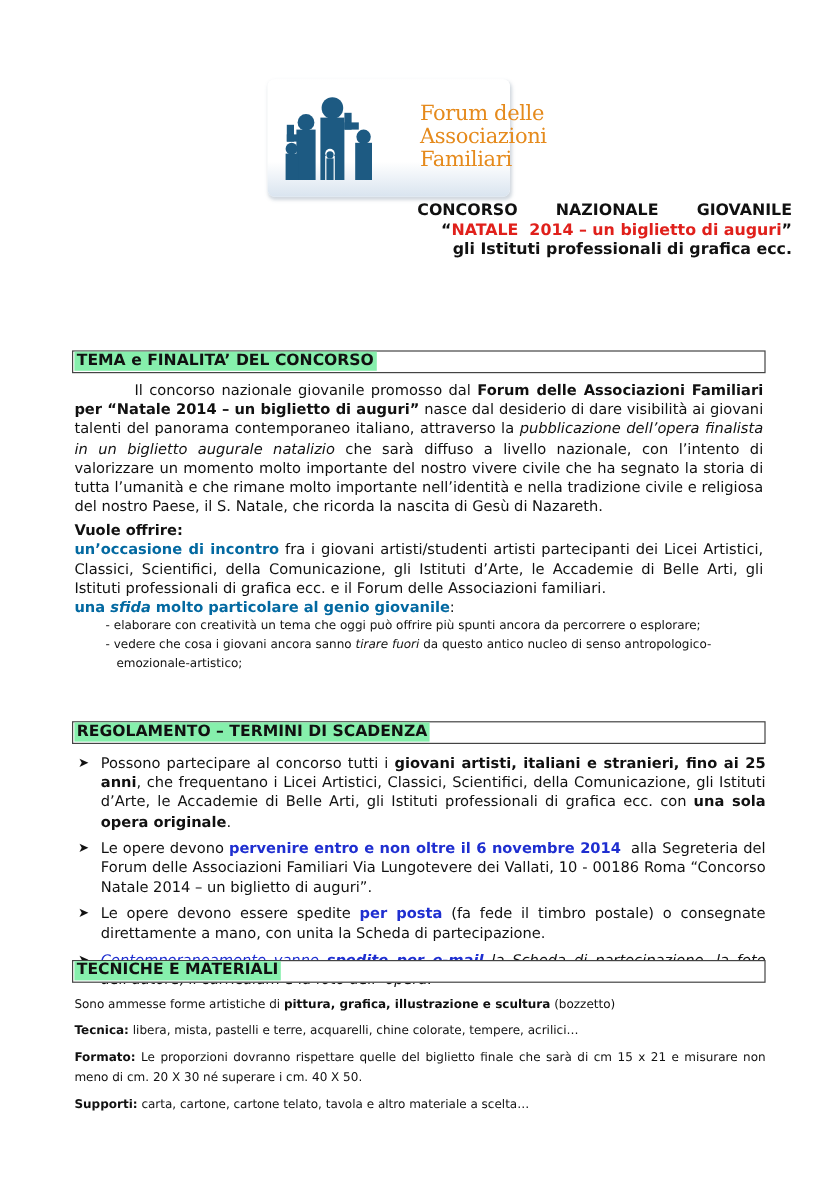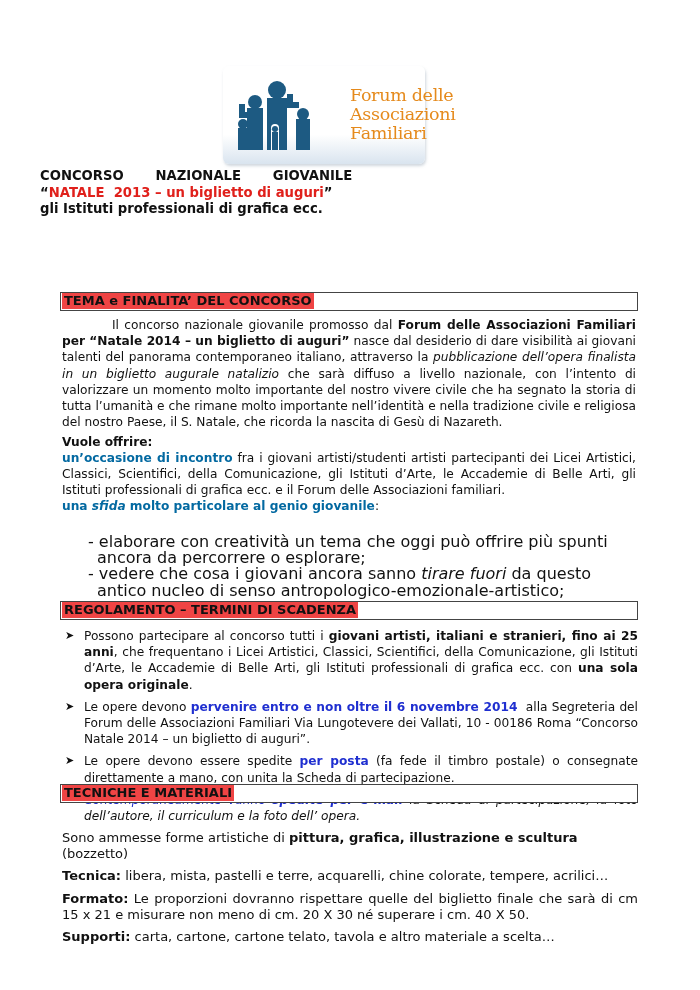--- a/index.html
+++ b/index.html
@@ -21,57 +21,57 @@
     .logo-text {
       position: absolute; left: 104px; top: 20px;
       font-family: "DejaVu Serif", serif; color: #e58a1c;
       font-size: 17.5px; line-height: 19px; letter-spacing: -0.3px; margin-left: 23px;
     }
     .logo-text span { display: block; }
 
     
     .title-block {
       position: absolute; left: 40px; top: 168px; width: 620px;
-      text-align: left; font-weight: bold; font-size: 13.2px; line-height: 16.6px;
+      text-align: right; font-weight: bold; font-size: 13.2px; line-height: 16.6px;
     }
     .title-block .t1 { color: #111; word-spacing: 6px; }
     .title-block .t2 { color: #111; }
     .title-block .t2 .red { color: #e0201b; }
     .title-block .t3 { color: #1f2fd0; }
     .title-block .t4 { color: #111; }
 
     
     .sec-head {
       position: absolute; left: 60px; width: 578px; height: 19px;
       border: 1.5px solid #444; box-sizing: border-box; background: #fff;
     }
     .sec-head span {
-      display: inline-block; background: #ef4444; font-weight: bold;
+      display: inline-block; background: #86efac; font-weight: bold;
       font-size: 13px; line-height: 16px; padding: 0 2px 0 2px; color: #111;
       margin-left: 1px; margin-top: 0px;
     }
 
     .para {
       position: absolute; left: 62px; width: 574px; text-align: justify;
       font-size: 12.2px; line-height: 16.2px;
     }
     .indent { text-indent: 50px; }
     .b { font-weight: bold; }
     .i { font-style: italic; }
     .blue { color: #1f2fd0; }
     .link-u { color: #0369a1; font-weight: bold; }
 
-    .dash-list { position: absolute; left: 88px; width: 548px; font-size: 16px; line-height: 16.2px; margin-top: 20px; }
+    .dash-list { position: absolute; left: 88px; width: 548px; font-size: 10px; line-height: 16.2px; }
     .dash-list .li { padding-left: 9px; text-indent: -9px; }
 
     .bullets { position: absolute; left: 62px; width: 576px; font-size: 12.2px; line-height: 16.2px; }
     .bullet { position: relative; padding-left: 22px; text-align: justify; margin-bottom: 6px; }
     .bullet .arrow { position: absolute; left: 3px; top: 0; font-size: 11px; }
 
-    .tech { position: absolute; left: 62px; width: 576px; font-size: 13px; line-height: 16.2px; }
+    .tech { position: absolute; left: 62px; width: 576px; font-size: 10px; line-height: 16.2px; }
     .tech p { margin: 0 0 6px 0; }
   </style>
 </head>
 <body>
 
 <div class="page">
 
   <div class="logo">
     <svg width="92" height="70" viewBox="0 0 92 70">
       <g fill="#1d5a82">
@@ -101,21 +101,21 @@
     <div class="logo-text">
       <span>Forum delle</span>
       <span>Associazioni</span>
       <span>Familiari</span>
     </div>
   </div>
 
   <div class="title-block">
     <div class="t1" style="white-space:pre;">CONCORSO   NAZIONALE   GIOVANILE</div>
     <div class="t2">
-      <span>“</span><span class="red" style="white-space:pre;">NATALE  2013 – un biglietto di auguri</span><span>”</span>
+      <span>“</span><span class="red" style="white-space:pre;">NATALE  2014 – un biglietto di auguri</span><span>”</span>
     </div>
     <div class="t4">gli Istituti professionali di grafica ecc.</div>
   </div>
 
   <div class="sec-head" style="top:292px;">
     <span>TEMA e FINALITA’ DEL CONCORSO</span>
   </div>
 
   <div class="para indent" style="top:317px;"><span>Il concorso nazionale giovanile promosso dal </span><span class="b">Forum delle Associazioni Familiari per “Natale 2014 – un biglietto di auguri”</span><span> nasce dal desiderio di dare visibilità ai giovani talenti del panorama contemporaneo italiano, attraverso la </span><span class="i">pubblicazione dell’opera finalista in un biglietto augurale natalizio</span><span> che sarà diffuso a livello nazionale, con l’intento di valorizzare un momento molto importante del nostro vivere civile che ha segnato la storia di tutta l’umanità e che rimane molto importante nell’identità e nella tradizione civile e religiosa del nostro Paese, il S. Natale, che ricorda la nascita di Gesù di Nazareth.</span></div>
 
@@ -146,21 +146,21 @@
     <div class="bullet">
       <span class="arrow">➤</span>
       <span>Le opere devono essere spedite </span><span class="b blue">per posta</span><span> (fa fede il timbro postale) o consegnate direttamente a mano, con unita la Scheda di partecipazione.</span>
     </div>
     <div class="bullet i">
       <span class="arrow" style="font-style:normal;">➤</span>
       <span class="blue">Contemporaneamente vanno </span><span class="b blue">spedite per e-mail</span><span> la Scheda di partecipazione, la foto dell’autore, il curriculum e la foto dell’ opera.</span>
     </div>
   </div>
 
-  <div class="sec-head" style="top:784px;">
+  <div class="sec-head" style="top:800px;">
     <span>TECNICHE E MATERIALI</span>
   </div>
 
   <div class="tech" style="top:830px;">
     <p><span>Sono ammesse forme artistiche di </span><span class="b">pittura, grafica, illustrazione e scultura</span><span> (bozzetto)</span></p>
     <p><span class="b">Tecnica:</span><span> libera, mista, pastelli e terre, acquarelli, chine colorate, tempere, acrilici…</span></p>
     <p style="text-align:justify;"><span class="b">Formato:</span><span> Le proporzioni dovranno rispettare quelle del biglietto finale che sarà di cm 15 x 21  e misurare non meno di  cm. 20 X 30 né superare i cm. 40 X 50.</span></p>
     <p><span class="b">Supporti:</span><span> carta, cartone, cartone telato, tavola e altro materiale a scelta…</span></p>
   </div>
 

